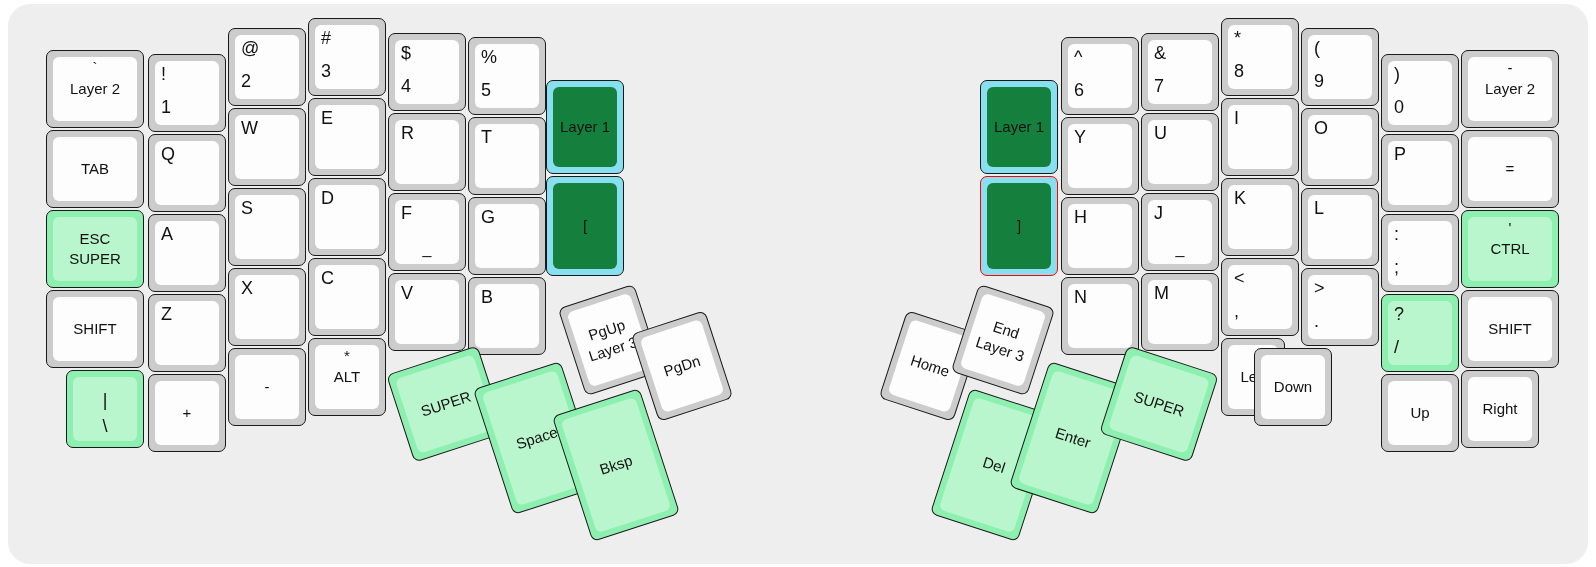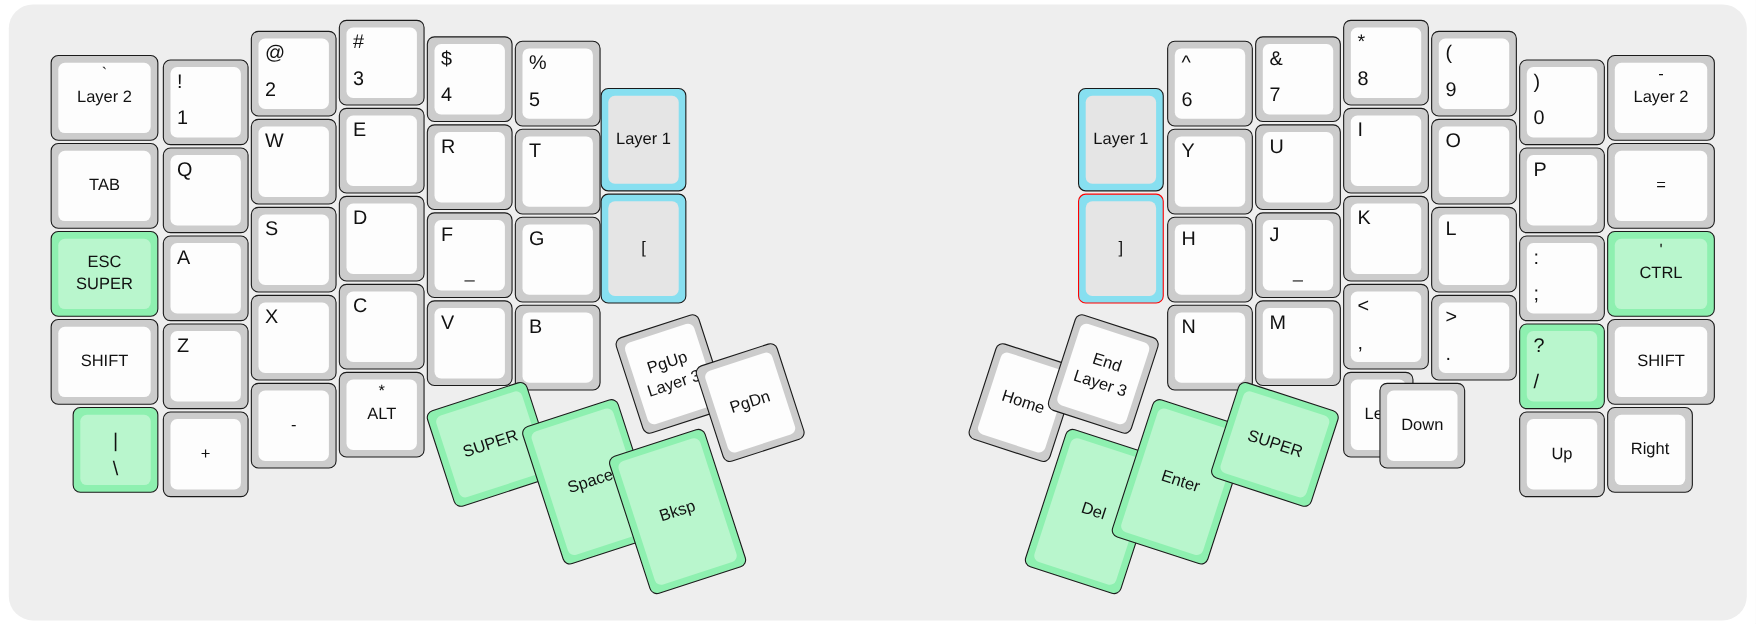--- a/index.html
+++ b/index.html
@@ -51,21 +51,21 @@
     transform:translateY(-50%);
     text-align:center;font-size:15px;line-height:1.35;
   }
   .lbl.bump{
     left:0;right:0;bottom:6px;text-align:center;font-size:16px;color:#111;
   }
   
   .key.green{ background:#8ef0b0; }
   .key.green > .cap{ background:#b9f6cd; }
   .key.cyan{ background:#87dff0; }
-  .key.cyan > .cap{ background:#e5e5e5; }
+  .key.cyan > .cap{ background:#15803d; }
   .key.sel{ border-color:#ff0000; }
   .key.plain{ background:#cccccc; }
   .key.plain > .cap{ background:#fdfdfd; }
 </style>
 </head>
 <body>
 
 <div id="root">
   <div id="board">
     <div id="left-half">

